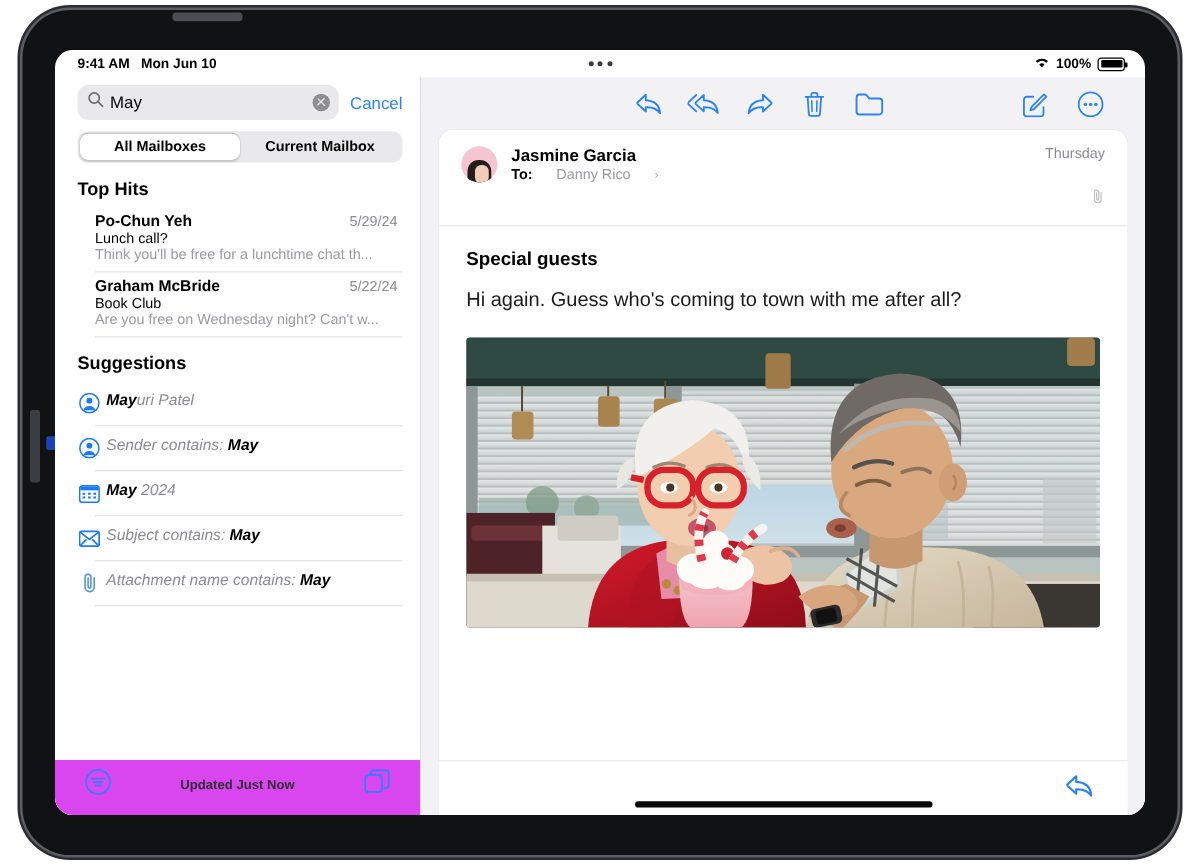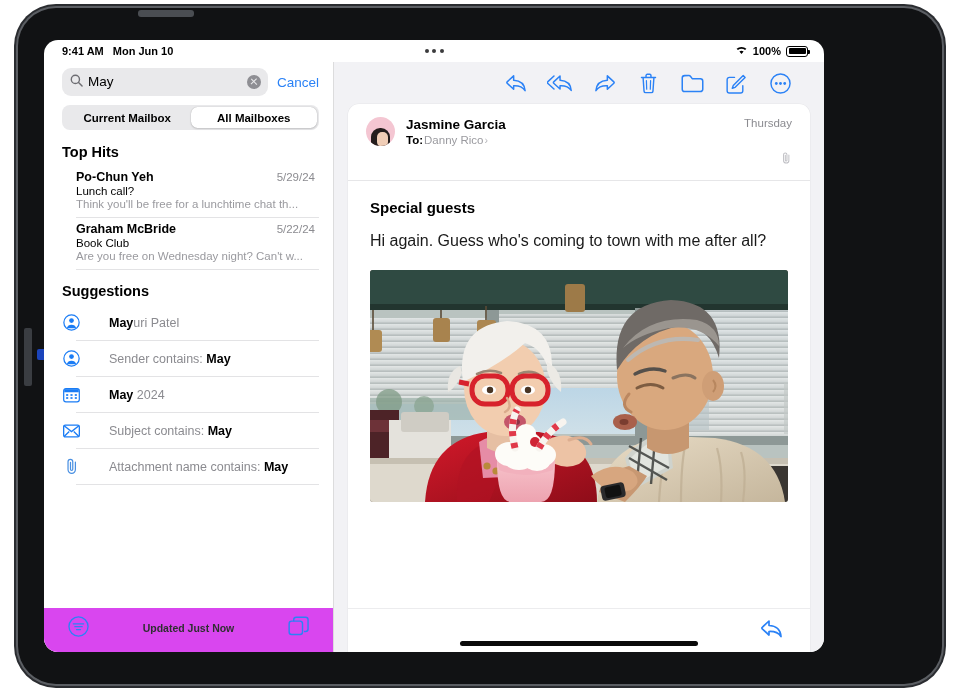--- a/index.html
+++ b/index.html
@@ -15,21 +15,21 @@
     position: absolute;
     left: 18px; top: 8px;
     width: 924px; height: 676px;
     background: #111214;
     border-radius: 38px;
     box-shadow: 0 0 0 2px #5b5e63, 0 0 0 4px #2a2c30;
   }
   #bezel-inner {
     position: absolute;
     left: 26px; top: 32px;
-    width: 780px; height: 612px;
+    width: 872px; height: 612px;
     border-radius: 14px;
     background: #000;
     overflow: hidden;
   }
   #screen {
     position: absolute;
     inset: 0;
     background: #ffffff;
   }
   #left-button {
@@ -178,24 +178,25 @@
   .hit-top { display: flex; align-items: baseline; }
   .hit-name { font-size: 12.5px; font-weight: bold; color: #000; flex: 1; }
   .hit-date { font-size: 11.5px; color: #8b8b90; }
   .hit-subject { font-size: 11.5px; color: #000; margin-top: 1px; }
   .hit-preview { font-size: 11.5px; color: #9a9a9f; margin-top: 1px; white-space: nowrap; overflow: hidden; }
   .hit-sep { height: 1px; background: #e3e3e5; margin-left: 32px; margin-right: 14px; }
 
   #suggestions-head { padding-top: 13px; }
 
   .sug {
-    display: flex; align-items: center;
+    display: flex; align-items: flex-start;
     padding: 8px 18px 8px 18px;
-    gap: 28px;
+    gap: 4px;
     cursor: pointer;
+    font-style: italic;
   }
   .sug-icon { width: 19px; height: 19px; flex: 0 0 auto; display: flex; align-items: center; justify-content: center; }
   .sug-text { font-size: 12.5px; color: #8b8b90; }
   .sug-text b { color: #000; font-weight: bold; }
   .sug-sep { height: 1px; background: #e3e3e5; margin-left: 32px; margin-right: 14px; }
 
   #sidebar-toolbar {
     height: 44px;
     display: flex; align-items: center;
     padding: 0 24px 4px 24px;
@@ -253,21 +254,21 @@
     border-radius: 9px 9px 4px 4px;
   }
   #avatar-face {
     position: absolute; left: 11px; top: 15px;
     width: 11px; height: 15px;
     background: #f0cdb6;
     border-radius: 5px 5px 5px 5px;
   }
   #msg-from { flex: 1; padding-top: 0px; }
   #sender-name { font-size: 13.5px; font-weight: bold; color: #000; }
-  #recipient-line { font-size: 11.5px; color: #9a9a9f; margin-top: 2px; display: flex; align-items: center; gap: 1px; }
+  #recipient-line { font-size: 11.5px; color: #9a9a9f; margin-top: 2px; display: flex; align-items: center; gap: 19px; }
   #recipient-line b { color: #000; font-weight: bold; }
   .chev { color: #b6b6ba; font-size: 10.5px; }
   #msg-meta { text-align: right; display: flex; flex-direction: column; align-items: flex-end; gap: 21px; margin-left: 20px; }
   #msg-date { font-size: 11.5px; color: #8b8b90; }
 
   #msg-body { padding: 18px 22px 0 22px; flex: 1; overflow: hidden; }
   #msg-subject { font-size: 15px; font-weight: bold; color: #000; }
   .msg-p { font-size: 16px; color: #1a1a1a; margin-top: 13px; line-height: 1.45; }
 
   
@@ -350,22 +351,22 @@
                     <line x1="9.2" y1="9.2" x2="13" y2="13" stroke="#6d6d72" stroke-width="1.5" stroke-linecap="round"></line>
                   </svg>
             </span>
             <span id="search-value">May</span>
             <span id="clear-btn"></span>
           </div>
           <span id="cancel-btn">Cancel</span>
         </div>
 
         <div id="segmented">
+          <div class="seg active">All Mailboxes</div>
           <div class="seg">Current Mailbox</div>
-          <div class="seg active">All Mailboxes</div>
         </div>
 
         <div id="scroll-area">
 
           <div class="section-head">Top Hits</div>
 
           <div class="hit">
             <div class="hit-top">
               <span class="hit-name">Po-Chun Yeh</span>
               <span class="hit-date">5/29/24</span>

